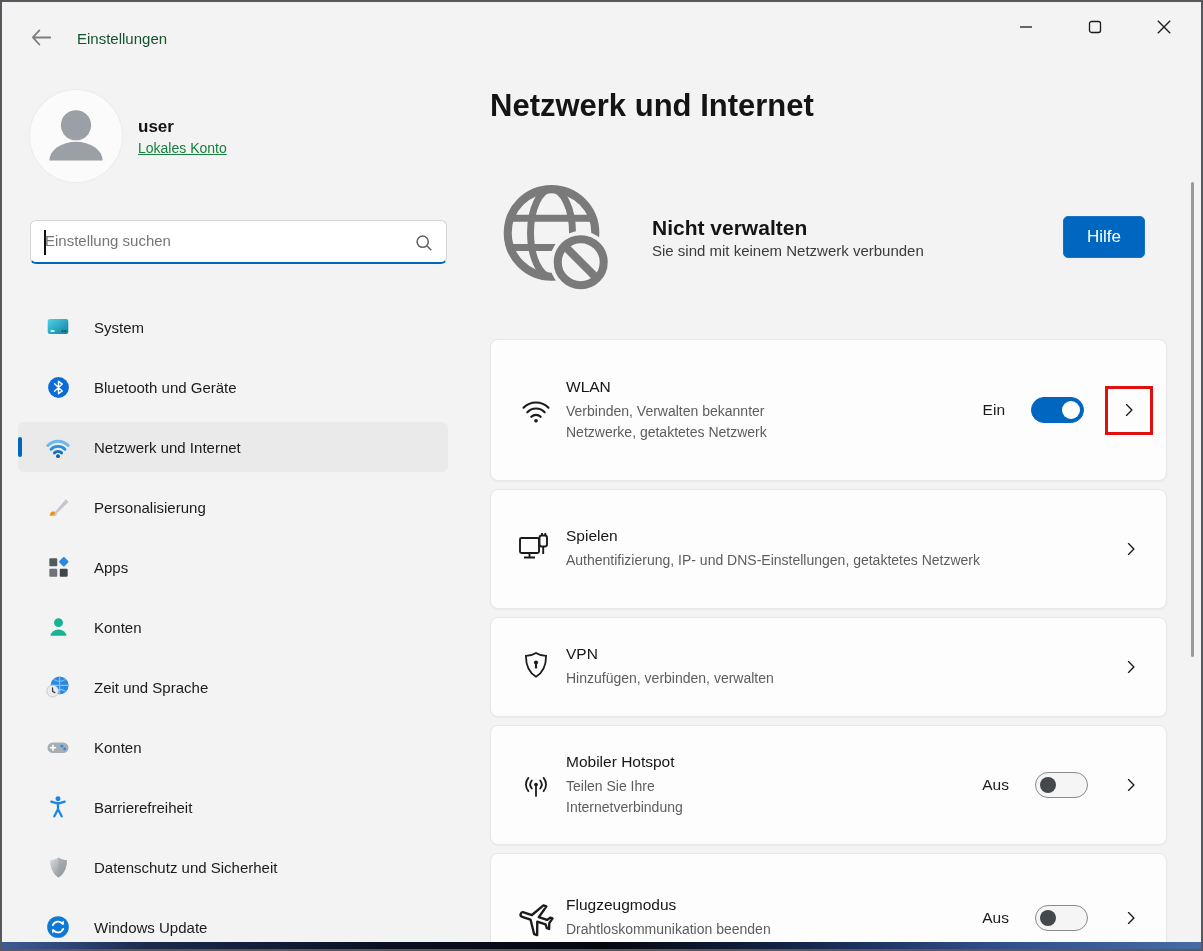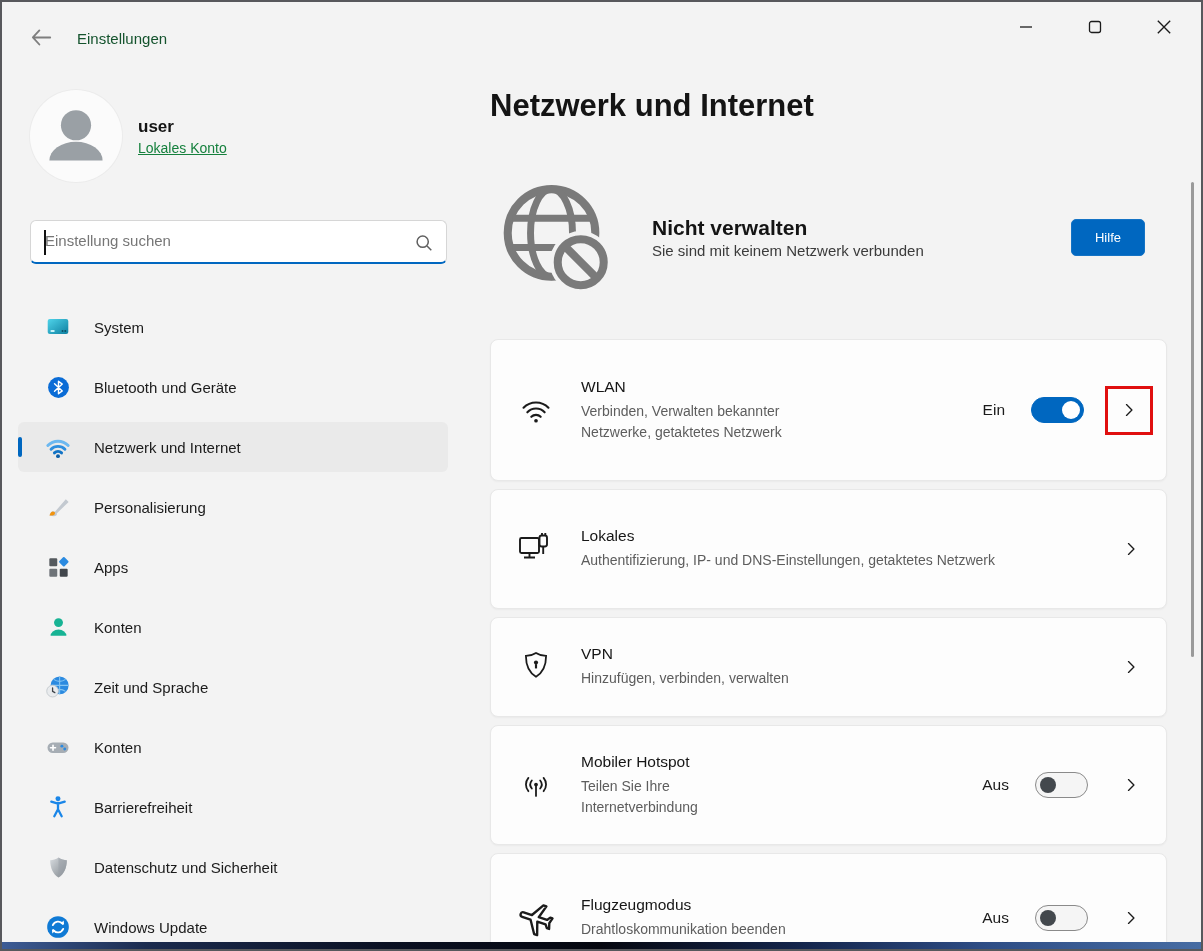--- a/index.html
+++ b/index.html
@@ -54,28 +54,28 @@
   .main { position:absolute; left:466px; top:60px; right:0; bottom:0; }
   .page-title { position:absolute; left:22px; top:26px; font-size:31px; font-weight:bold; color:#141414; }
 
   .status-row { position:absolute; left:22px; top:115px; width:677px; height:120px;
     display:flex; align-items:center; }
   .status-icon { width:118px; height:115px; flex:0 0 118px; margin-left:8px; }
   .status-text { flex:1 1 auto; margin-left:36px; }
   .status-title { font-size:21px; font-weight:bold; color:#141414; }
   .status-sub { font-size:15px; color:#3b3b3b; margin-top:2px; }
   .help-btn { flex:0 0 auto; margin-right:22px; background:#0067c0; color:#fff; border:1px solid #1473c5;
-    font-size:13px; font-family:"Liberation Sans",sans-serif; padding:10px 23px; border-radius:5px; cursor:pointer; }
+    font-size:17px; font-family:"Liberation Sans",sans-serif; padding:10px 23px; border-radius:5px; cursor:pointer; }
 
   .cards { position:absolute; left:22px; top:277px; width:677px; }
   .card { position:relative; background:#fdfdfd; border:1px solid #e8e8e8; border-radius:8px;
     box-shadow:0 1px 2px rgba(0,0,0,0.04); margin-bottom:8px;
     display:flex; align-items:center; padding:0 24px 0 25px; cursor:pointer; }
   .card-icon { width:40px; height:40px; flex:0 0 40px; display:flex; align-items:center; justify-content:center; }
-  .card-text { margin-left:25px; flex:1 1 auto; }
+  .card-text { margin-left:10px; flex:1 1 auto; }
   .card-title { font-size:15.5px; color:#161616; }
   .card-sub { font-size:14px; color:#5d5d5d; margin-top:5px; line-height:1.45; }
   .sub-wlan { max-width:218px; }
   .sub-eth  { max-width:495px; }
   .sub-hot  { max-width:185px; }
   .sub-air  { max-width:240px; }
   .card-right { display:flex; align-items:center; flex:0 0 auto; }
   .state-label { font-size:15.5px; color:#1b1b1b; margin-right:26px; }
   .toggle { position:relative; width:53px; height:26px; border-radius:13px; cursor:pointer; }
   .toggle.on { background:#0067c0; border:1px solid #0067c0; }
@@ -349,21 +349,21 @@
         <span class="card-icon">
           <svg width="40" height="40" viewBox="0 0 40 40" fill="none" stroke="#1b1b1b" stroke-width="1.9">
               <rect x="4" y="9" width="19" height="15" rx="1.5"></rect>
               <path d="M13.5 24 v4.5 M8 28.5 h11"></path>
               <rect x="23.5" y="6.5" width="7.5" height="11" rx="2.2"></rect>
               <path d="M27.2 17.5 v7.5"></path>
               <path d="M26 6.5 v-2.5 M29.3 6.5 v-2.5"></path>
             </svg>
         </span>
         <div class="card-text">
-          <div class="card-title">Lokales</div>
+          <div class="card-title">Spielen</div>
           <div class="card-sub sub-eth">Authentifizierung, IP- und DNS-Einstellungen, getaktetes Netzwerk</div>
         </div>
         <div class="card-right">
           <span class="chevron chev-slot">
             <svg width="20" height="20" viewBox="0 0 24 24" fill="none" stroke="#1b1b1b" stroke-width="1.6" stroke-linecap="round" stroke-linejoin="round">
                 <path d="M9 5.5 L15.5 12 L9 18.5"></path>
               </svg>
           </span>
         </div>
       </div>

